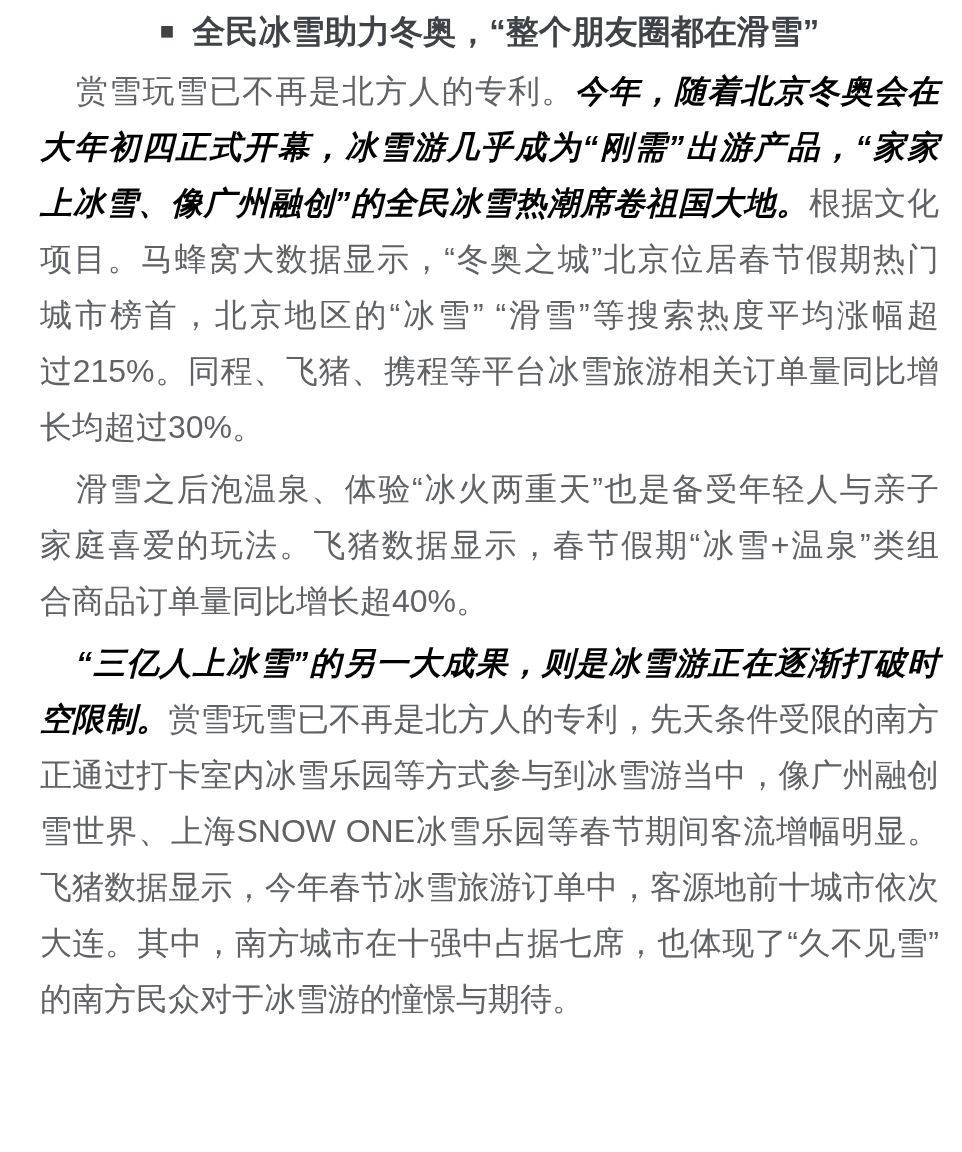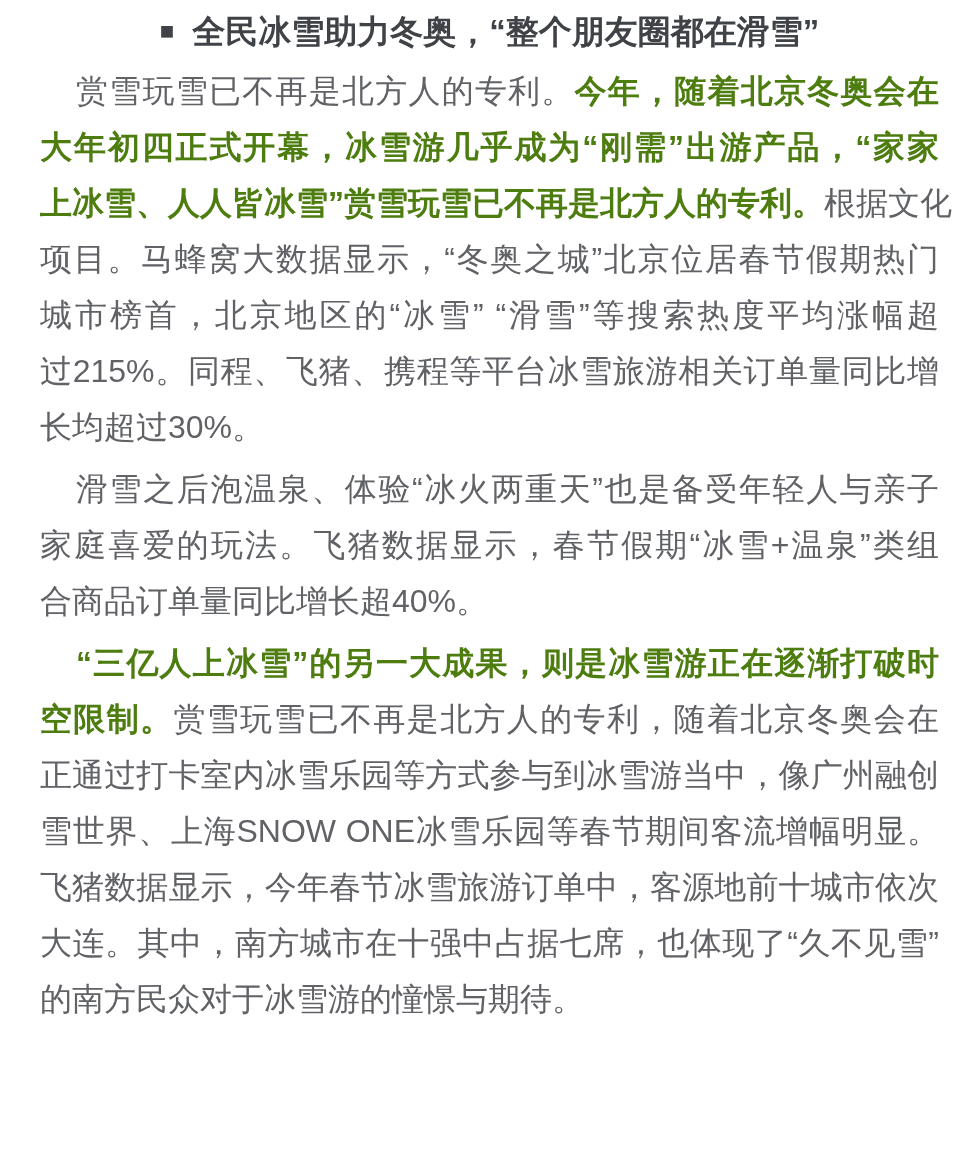--- a/index.html
+++ b/index.html
@@ -43,49 +43,50 @@
     color: #606266;
     text-align: justify;
     text-align-last: justify;
     white-space: nowrap;
     overflow: visible;
   }
   .line.indent { text-indent: 36px; }
   .line.last   { text-align-last: left; }
   .bold-run {
     font-weight: bold;
-    color: #4d7c0f;
+    color: #000000;
+    font-style: italic;
   }
   .regular-run { color: #606266; }
 </style>
 </head>
 <body>
 
 <div class="article">
   <div class="heading">
     <span class="bullet">■</span><span>全民冰雪助力冬奥，“整个朋友圈都在滑雪”</span>
   </div>
   <div id="article-body">
       <div class="para">
         <div class="line indent"><span class="regular-run">赏雪玩雪已不再是北方人的专利。</span><span class="bold-run">今年，随着北京冬奥会在</span></div>
         <div class="line"><span class="bold-run">大年初四正式开幕，冰雪游几乎成为“刚需”出游产品，“家家</span></div>
-        <div class="line"><span class="bold-run">上冰雪、人人皆冰雪”赏雪玩雪已不再是北方人的专利。</span><span class="regular-run">根据文化</span></div>
+        <div class="line"><span class="bold-run">上冰雪、像广州融创”的全民冰雪热潮席卷祖国大地。</span><span class="regular-run">根据文化</span></div>
         <div class="line"><span class="regular-run">项目。马蜂窝大数据显示，“冬奥之城”北京位居春节假期热门</span></div>
         <div class="line"><span class="regular-run">城市榜首，北京地区的“冰雪” “滑雪”等搜索热度平均涨幅超</span></div>
         <div class="line"><span class="regular-run">过215%。同程、飞猪、携程等平台冰雪旅游相关订单量同比增</span></div>
         <div class="line last"><span class="regular-run">长均超过30%。</span></div>
       </div>
       <div class="para">
         <div class="line indent"><span class="regular-run">滑雪之后泡温泉、体验“冰火两重天”也是备受年轻人与亲子</span></div>
         <div class="line"><span class="regular-run">家庭喜爱的玩法。飞猪数据显示，春节假期“冰雪+温泉”类组</span></div>
         <div class="line last"><span class="regular-run">合商品订单量同比增长超40%。</span></div>
       </div>
       <div class="para">
         <div class="line indent"><span class="bold-run">“三亿人上冰雪”的另一大成果，则是冰雪游正在逐渐打破时</span></div>
-        <div class="line"><span class="bold-run">空限制。</span><span class="regular-run">赏雪玩雪已不再是北方人的专利，随着北京冬奥会在</span></div>
+        <div class="line"><span class="bold-run">空限制。</span><span class="regular-run">赏雪玩雪已不再是北方人的专利，先天条件受限的南方</span></div>
         <div class="line"><span class="regular-run">正通过打卡室内冰雪乐园等方式参与到冰雪游当中，像广州融创</span></div>
         <div class="line"><span class="regular-run">雪世界、上海SNOW ONE冰雪乐园等春节期间客流增幅明显。</span></div>
         <div class="line"><span class="regular-run">飞猪数据显示，今年春节冰雪旅游订单中，客源地前十城市依次</span></div>
         <div class="line"><span class="regular-run">大连。其中，南方城市在十强中占据七席，也体现了“久不见雪”</span></div>
         <div class="line last"><span class="regular-run">的南方民众对于冰雪游的憧憬与期待。</span></div>
       </div>
     </div>
 </div>
 
 </body></html>

